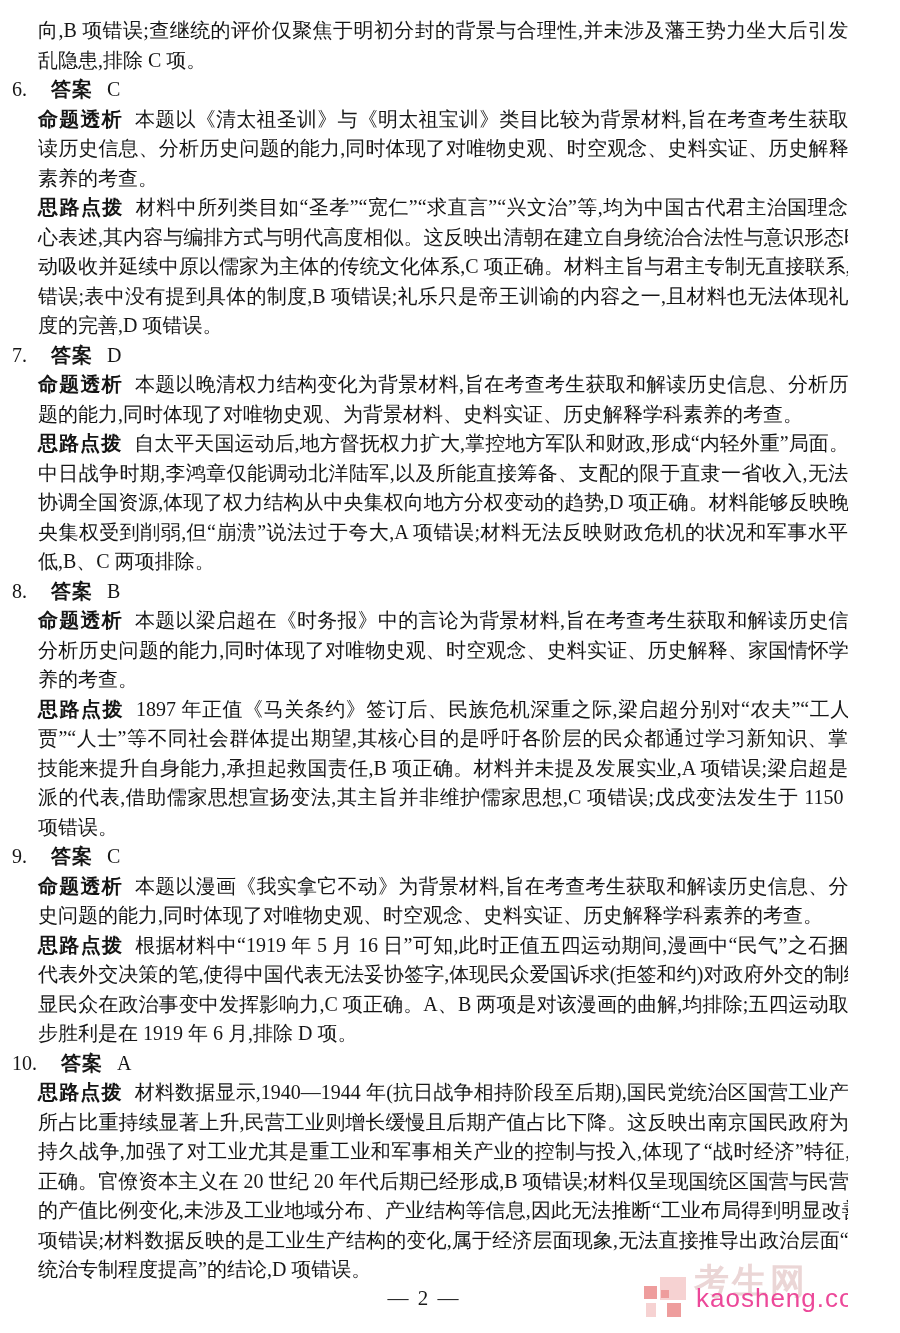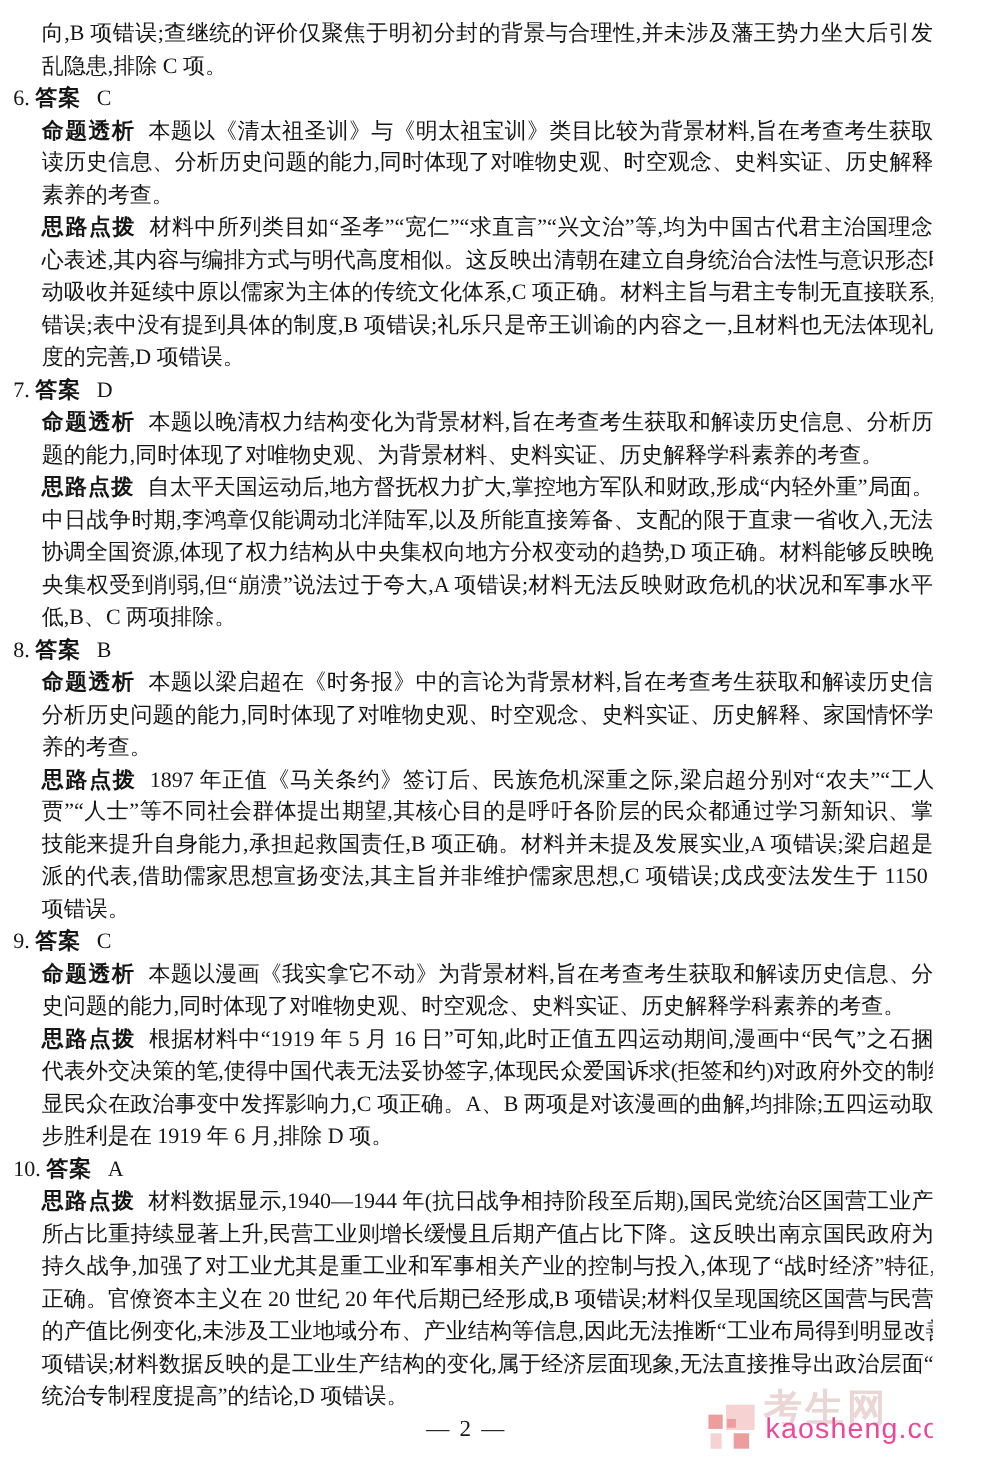--- a/index.html
+++ b/index.html
@@ -10,21 +10,21 @@
   }
   .content { position:absolute; top:16px; left:38px; width:851px; }
   .content p { margin:0; font-size:20px; line-height:29.5px; text-align:justify; }
   .cont-para { text-align:justify; }
   .ans-line { text-indent:-26px; text-align:left !important; }
   .label, .ans-label {
     font-family:"Liberation Sans","DejaVu Sans",sans-serif;
     font-weight:bold; letter-spacing:1px;
   }
   .label { margin-right:12px; }
-  .ans-label { margin-left:0; }
+  .ans-label { margin-left:19px; }
   .ans-letter { margin-left:14px; }
   .page-number {
     position:absolute; left:0; right:0; bottom:22px; text-align:center;
     font-size:21px; letter-spacing:2px; color:#1a1a1a;
     font-family:"Liberation Serif","DejaVu Serif",serif;
   }
   .watermark { position:absolute; right:26px; bottom:8px; width:178px; height:64px; }
   .wm-logo { position:absolute; left:0; bottom:8px; width:42px; height:40px; }
   .wm-logo i { position:absolute; display:block; }
   .wm-b1 { right:0;   top:0;    width:26px; height:23px; background:#f6d2d2; }

